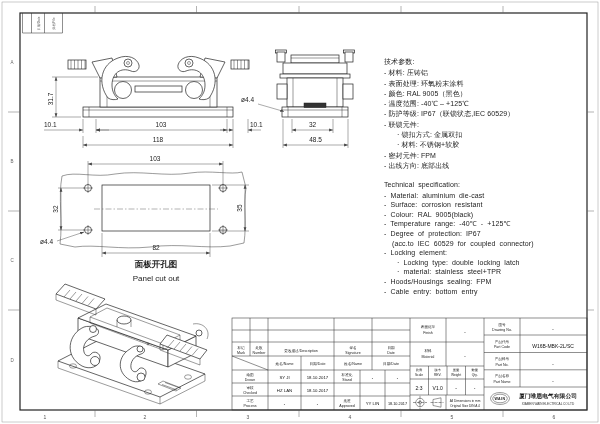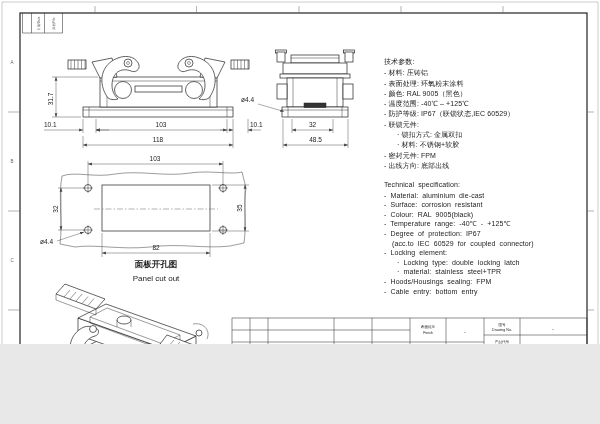--- a/index.html
+++ b/index.html
@@ -1,16 +1,16 @@
 <!DOCTYPE html>
 <html><head>
 <meta charset="utf-8">
 <style>
   html,body{margin:0;padding:0;background:#e8e8e8;}
-  .page{position:relative;width:600px;height:344px;background:#ffffff;overflow:hidden;
+  .page{position:relative;width:600px;height:424px;background:#ffffff;overflow:hidden;
         font-family:"Liberation Sans",sans-serif;color:#1a1a1a;}
   svg{position:absolute;left:0;top:0;}
   svg text{font-family:"Liberation Sans",sans-serif;fill:#1a1a1a;}
   .ln{stroke:#222;stroke-width:.7;fill:none;}
   .lf{stroke:#222;stroke-width:.7;fill:#fff;}
   .lt{stroke:#222;stroke-width:.45;fill:none;}
   .dk{stroke:#222;stroke-width:.5;fill:#333;}
   .dm{stroke:#444;stroke-width:.45;fill:none;}
   .gd{stroke:#333;stroke-width:.55;fill:none;}
   .dt{font-size:6.5px;}

